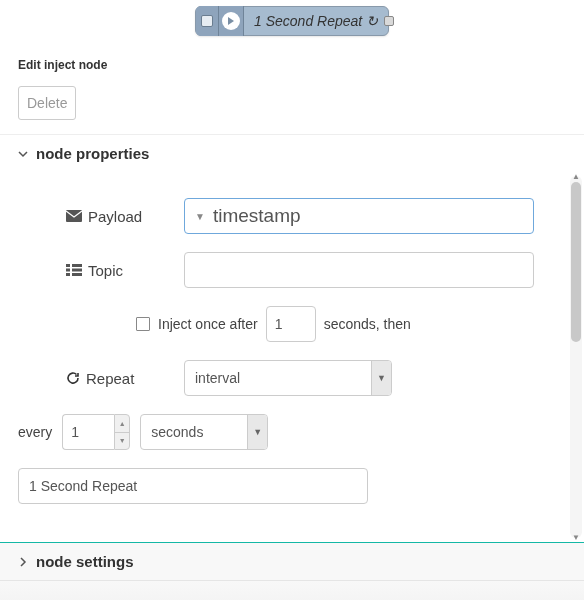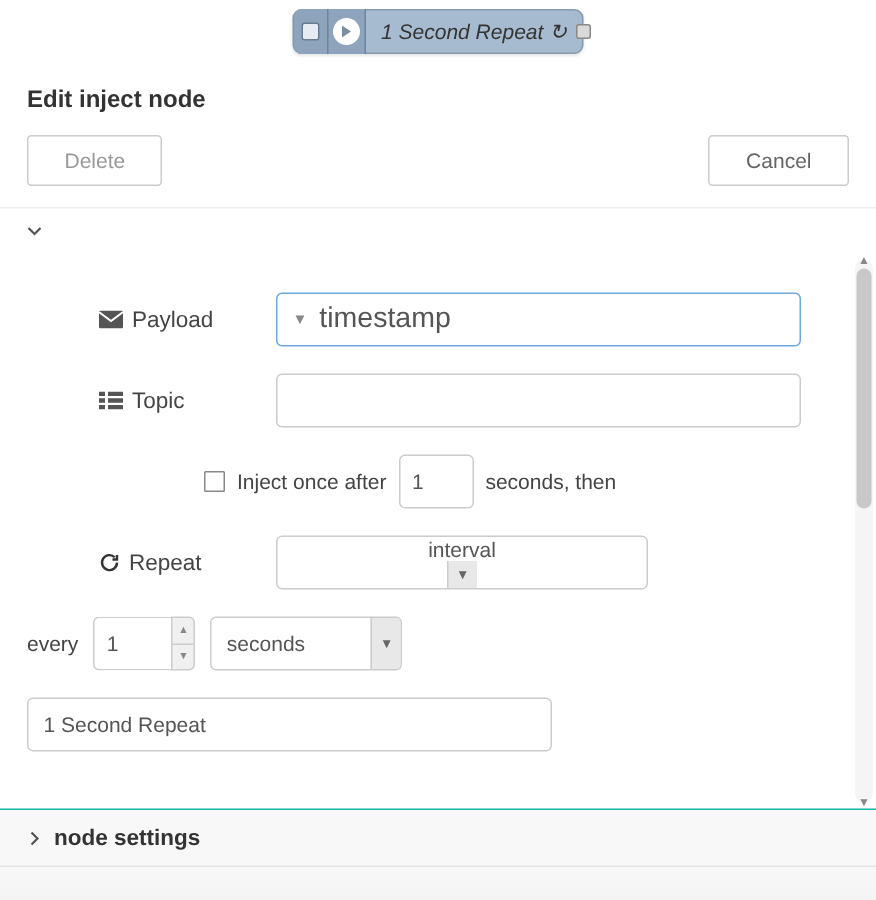--- a/index.html
+++ b/index.html
@@ -84,31 +84,31 @@
       top: 50%;
       transform: translateY(-50%);
       width: 10px;
       height: 10px;
       background: #d9d9d9;
       border: 1px solid #888;
       border-radius: 2px;
     }
     .panel-title {
       font-weight: bold;
-      font-size: 16px;
+      font-size: 12px;
       padding: 12px 18px 14px 18px;
       color: #333;
     }
     .button-row {
       display: flex;
       padding: 0 18px 14px 18px;
       gap: 8px;
     }
     .btn {
-      padding: 8px 24px;
+      padding: 8px 8px;
       border: 1px solid #ccc;
       background: #fff;
       border-radius: 3px;
       font-size: 14px;
       cursor: pointer;
       color: #666;
     }
     .btn-delete {
       color: #999;
     }
@@ -235,22 +235,21 @@
       height: 100%;
       background: #e8e8e8;
       border-left: 1px solid #ccc;
       display: flex;
       align-items: center;
       justify-content: center;
       font-size: 9px;
       color: #666;
     }
     .repeat-select {
-      width: 248px;
-      flex-direction: column;
+      width: 208px;
     }
     .unit-select {
       width: 128px;
     }
     .num-input {
       width: 50px;
       height: 36px;
       padding: 0 8px;
       border: 1px solid #ccc;
       border-radius: 4px;
@@ -347,29 +346,29 @@
     </div>
     <div class="node-output"></div>
   </div>
 </div>
 
 <div class="panel-title">Edit inject node</div>
 
 <div class="button-row">
   <button class="btn btn-delete">Delete</button>
   <div class="spacer"></div>
-  <button class="btn">Cancel</button>
 </div>
 
 <div class="section-header">
   <span class="chevron">
     <svg width="10" height="10" viewBox="0 0 10 10">
         <path d="M1 3 L5 7 L9 3" stroke="#555" stroke-width="1.5" fill="none"></path>
       </svg>
   </span>
+  <span>node properties</span>
 </div>
 
 <div class="form-area">
   <div class="scrollbar-track">
     <div class="scroll-arrow up">▲</div>
     <div class="scrollbar-thumb"></div>
     <div class="scroll-arrow down">▼</div>
   </div>
 
   <div class="form-row">

